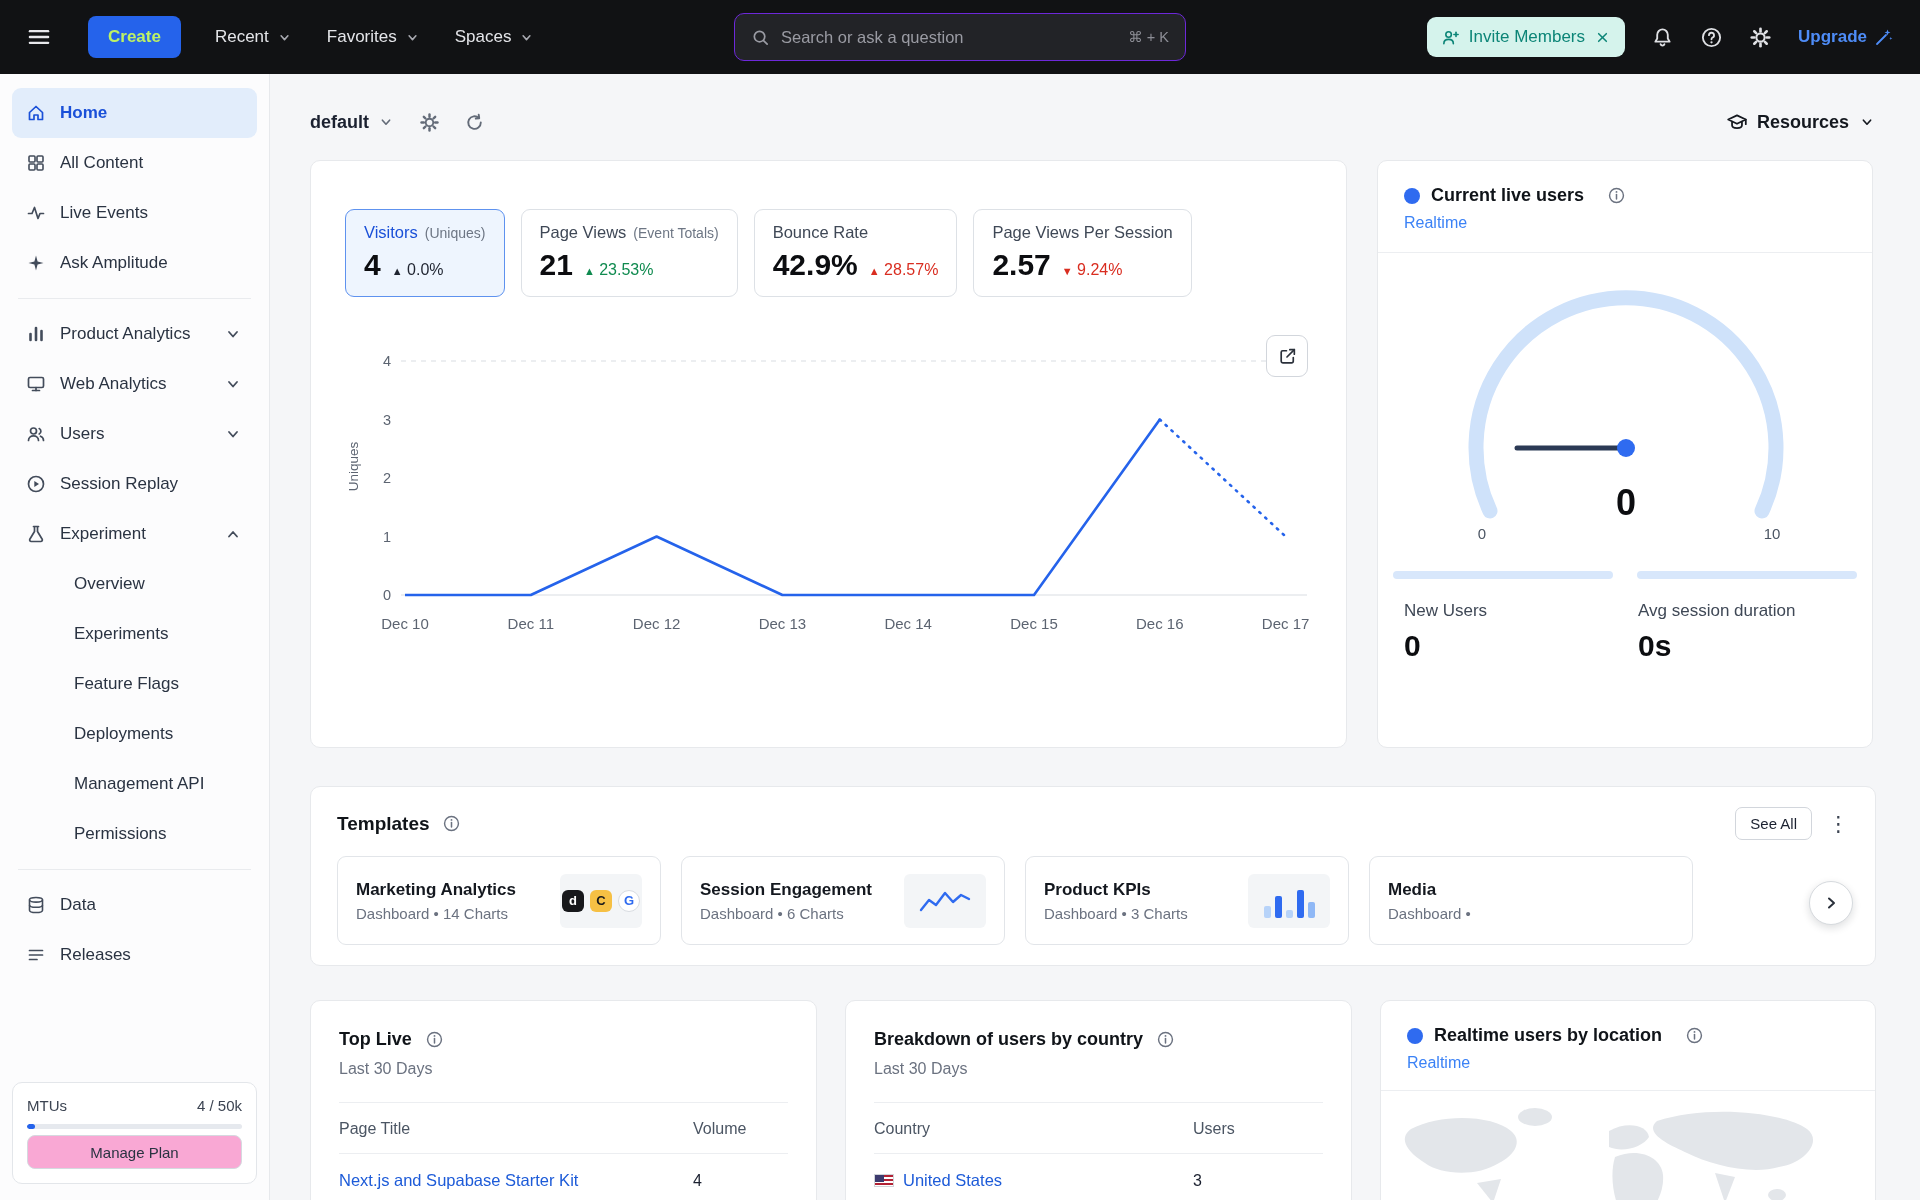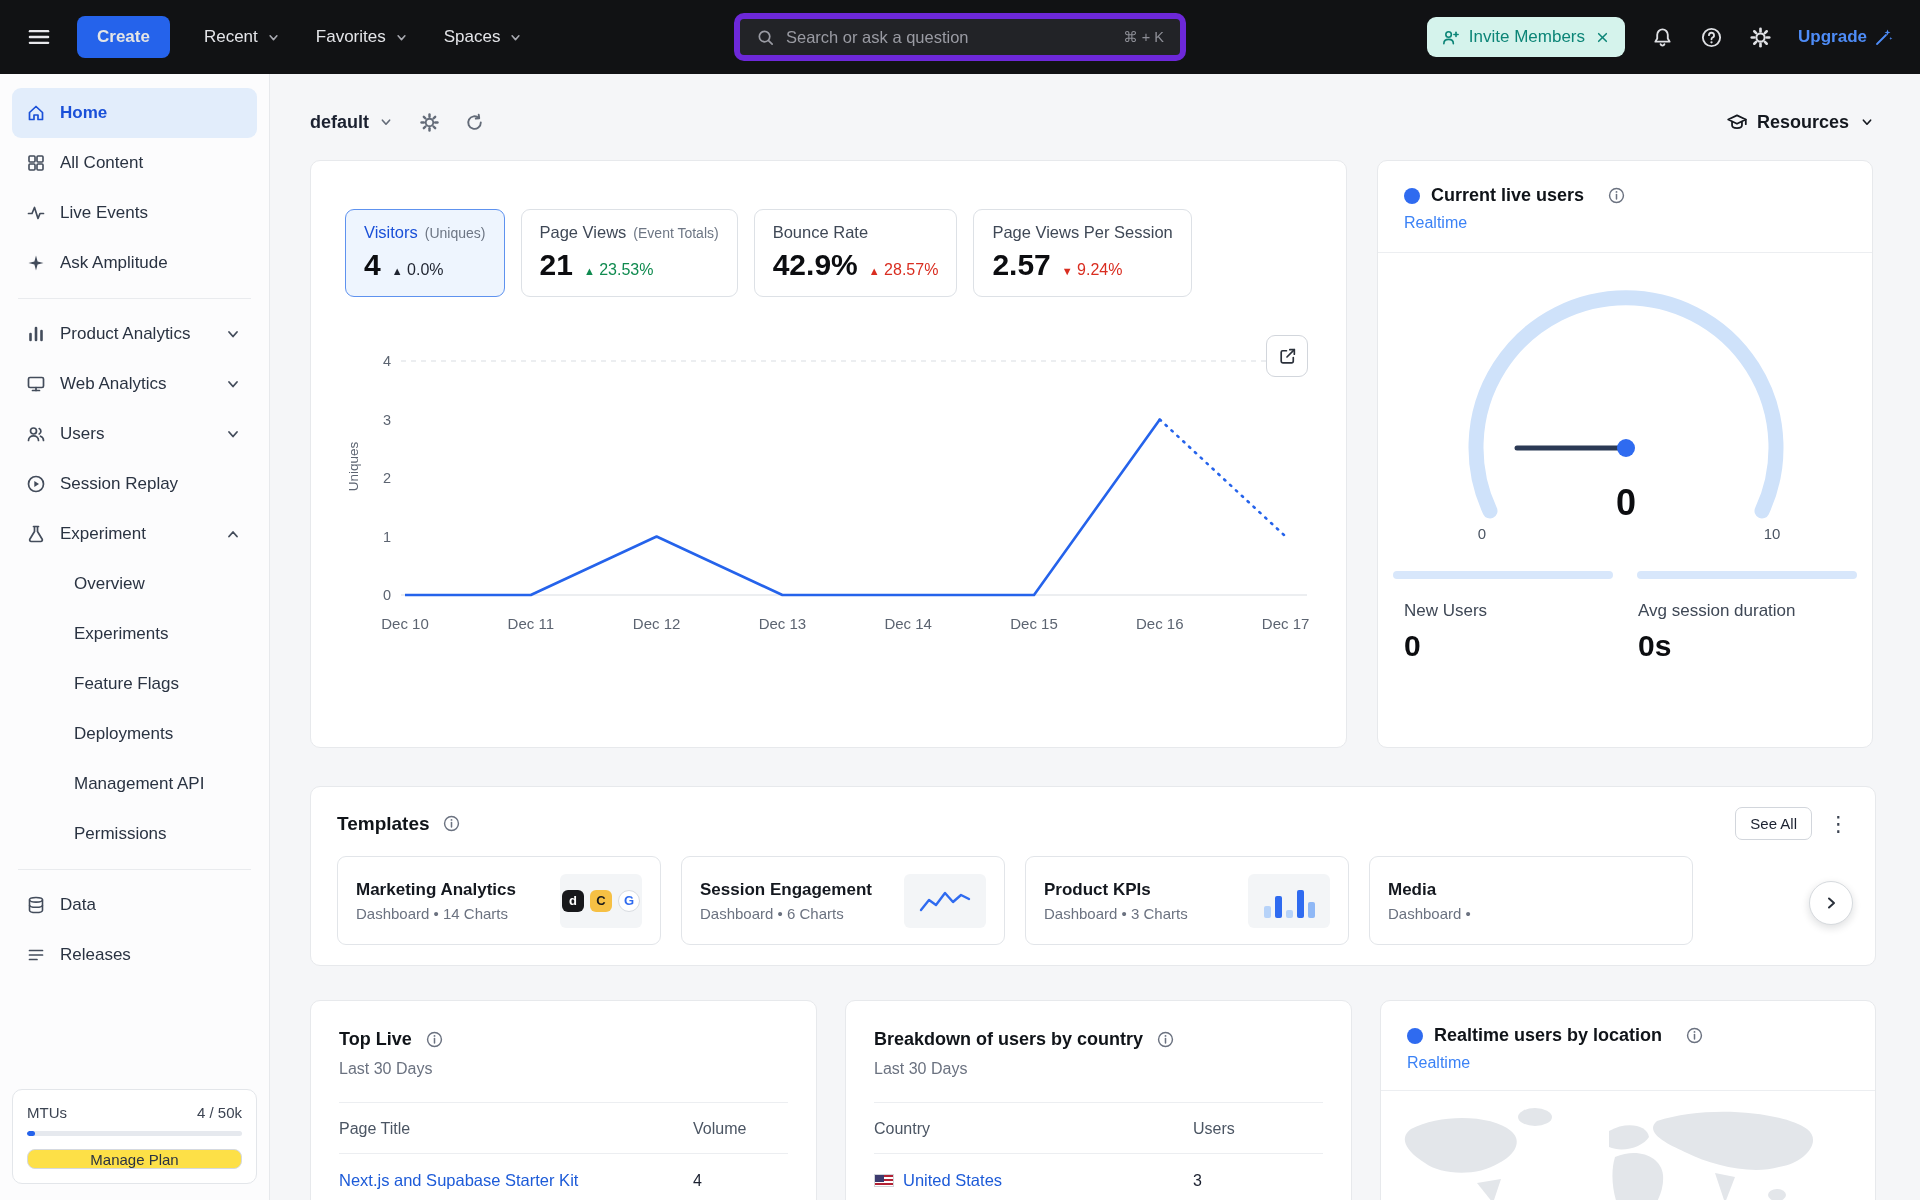--- a/index.html
+++ b/index.html
@@ -4,27 +4,27 @@
 <style>
   * { margin:0; padding:0; box-sizing:border-box; }
   html,body { width:1920px; height:1200px; overflow:hidden;
     font-family:"Liberation Sans","DejaVu Sans",sans-serif; background:#f5f6f8; color:#0f1115; }
   .ic { display:inline-block; vertical-align:middle; }
 
   
   .topnav { position:absolute; top:0; left:0; right:0; height:74px; background:#111214;
     display:flex; align-items:center; padding:0 26px; z-index:30; }
   .hamburger { color:#e8e8ec; width:26px; height:26px; cursor:pointer; }
-  .create-btn { margin-left:25px; background:#2563eb; color:#e5e5e5; border:none; border-radius:8px;
+  .create-btn { margin-left:36px; background:#2563eb; color:#bef264; border:none; border-radius:8px;
     padding:11px 20px; font-size:17px; font-weight:bold; cursor:pointer; font-family:inherit; }
   .nav-menu { display:flex; align-items:center; gap:7px; color:#e4e5e9; font-size:17px;
     margin-left:34px; cursor:pointer; }
   .nav-menu .ic { color:#a9aab1; }
   .nav-search { position:absolute; left:50%; transform:translateX(-50%); width:452px; height:48px;
-    background:#222327; border:6px solid #6d28d9; border-radius:10px; display:flex; align-items:center;
+    background:#222327; border:1px solid #6d28d9; border-radius:10px; display:flex; align-items:center;
     padding:0 16px; gap:11px; }
   .nav-search input { flex:1; background:transparent; border:none; outline:none; color:#e5e5ea;
     font-size:16.5px; font-family:inherit; }
   .nav-search input::placeholder { color:#9a9ba3; }
   .nav-search .shortcut { color:#8d8e96; font-size:14.5px; }
   .nav-search .ic { color:#9a9ba3; }
   .nav-right { margin-left:auto; display:flex; align-items:center; gap:26px; }
   .invite-pill { display:flex; align-items:center; gap:9px; background:#d5f3ec; color:#0c8577;
     border-radius:9px; padding:10px 14px; font-size:17px; cursor:pointer; }
   .nav-icon { color:#dfe0e4; width:23px; height:23px; cursor:pointer; }
@@ -40,21 +40,21 @@
   .side-item.active .ic { color:#1a50d8; }
   .side-chev { margin-left:auto; width:18px; height:18px; color:#5b6372; }
   .side-sub { padding-left:62px; height:50px; display:flex; align-items:center; font-size:17px;
     color:#2a3342; border-radius:9px; cursor:pointer; }
   .side-div { height:1px; background:#e9ebee; margin:10px 6px; }
   .mtus-box { position:absolute; left:12px; right:12px; bottom:16px; border:1px solid #e3e6ea;
     border-radius:10px; padding:14px; background:#fff; }
   .mtus-row { display:flex; justify-content:space-between; font-size:15px; color:#3c4452; }
   .mtus-track { margin-top:10px; height:5px; border-radius:3px; background:#e6e9ee; overflow:hidden; }
   .mtus-fill { width:8px; height:100%; background:#2563eb; border-radius:3px; }
-  .manage-btn { margin-top:13px; width:100%; height:20px; background:#fde047; border:1px solid #d5d9df;
+  .manage-btn { margin-top:6px; width:100%; height:34px; background:#f9a8d4; border:1px solid #d5d9df;
     border-radius:8px; font-size:15px; color:#2a3342; cursor:pointer; font-family:inherit; }
 
   
   .main { position:absolute; top:74px; left:270px; right:0; bottom:0; overflow:hidden;
     padding:20px 44px 0 40px; background:#f5f6f8; }
   .main-toolbar { height:56px; display:flex; align-items:center; gap:24px; }
   .ws-select { display:flex; align-items:center; gap:8px; font-size:18px; font-weight:bold; color:#1b2130; cursor:pointer; }
   .ws-select .ic, .tool-icon { color:#636b78; }
   .tool-icon { width:21px; height:21px; cursor:pointer; }
   .resources { margin-left:auto; display:flex; align-items:center; gap:9px; font-size:18px;

